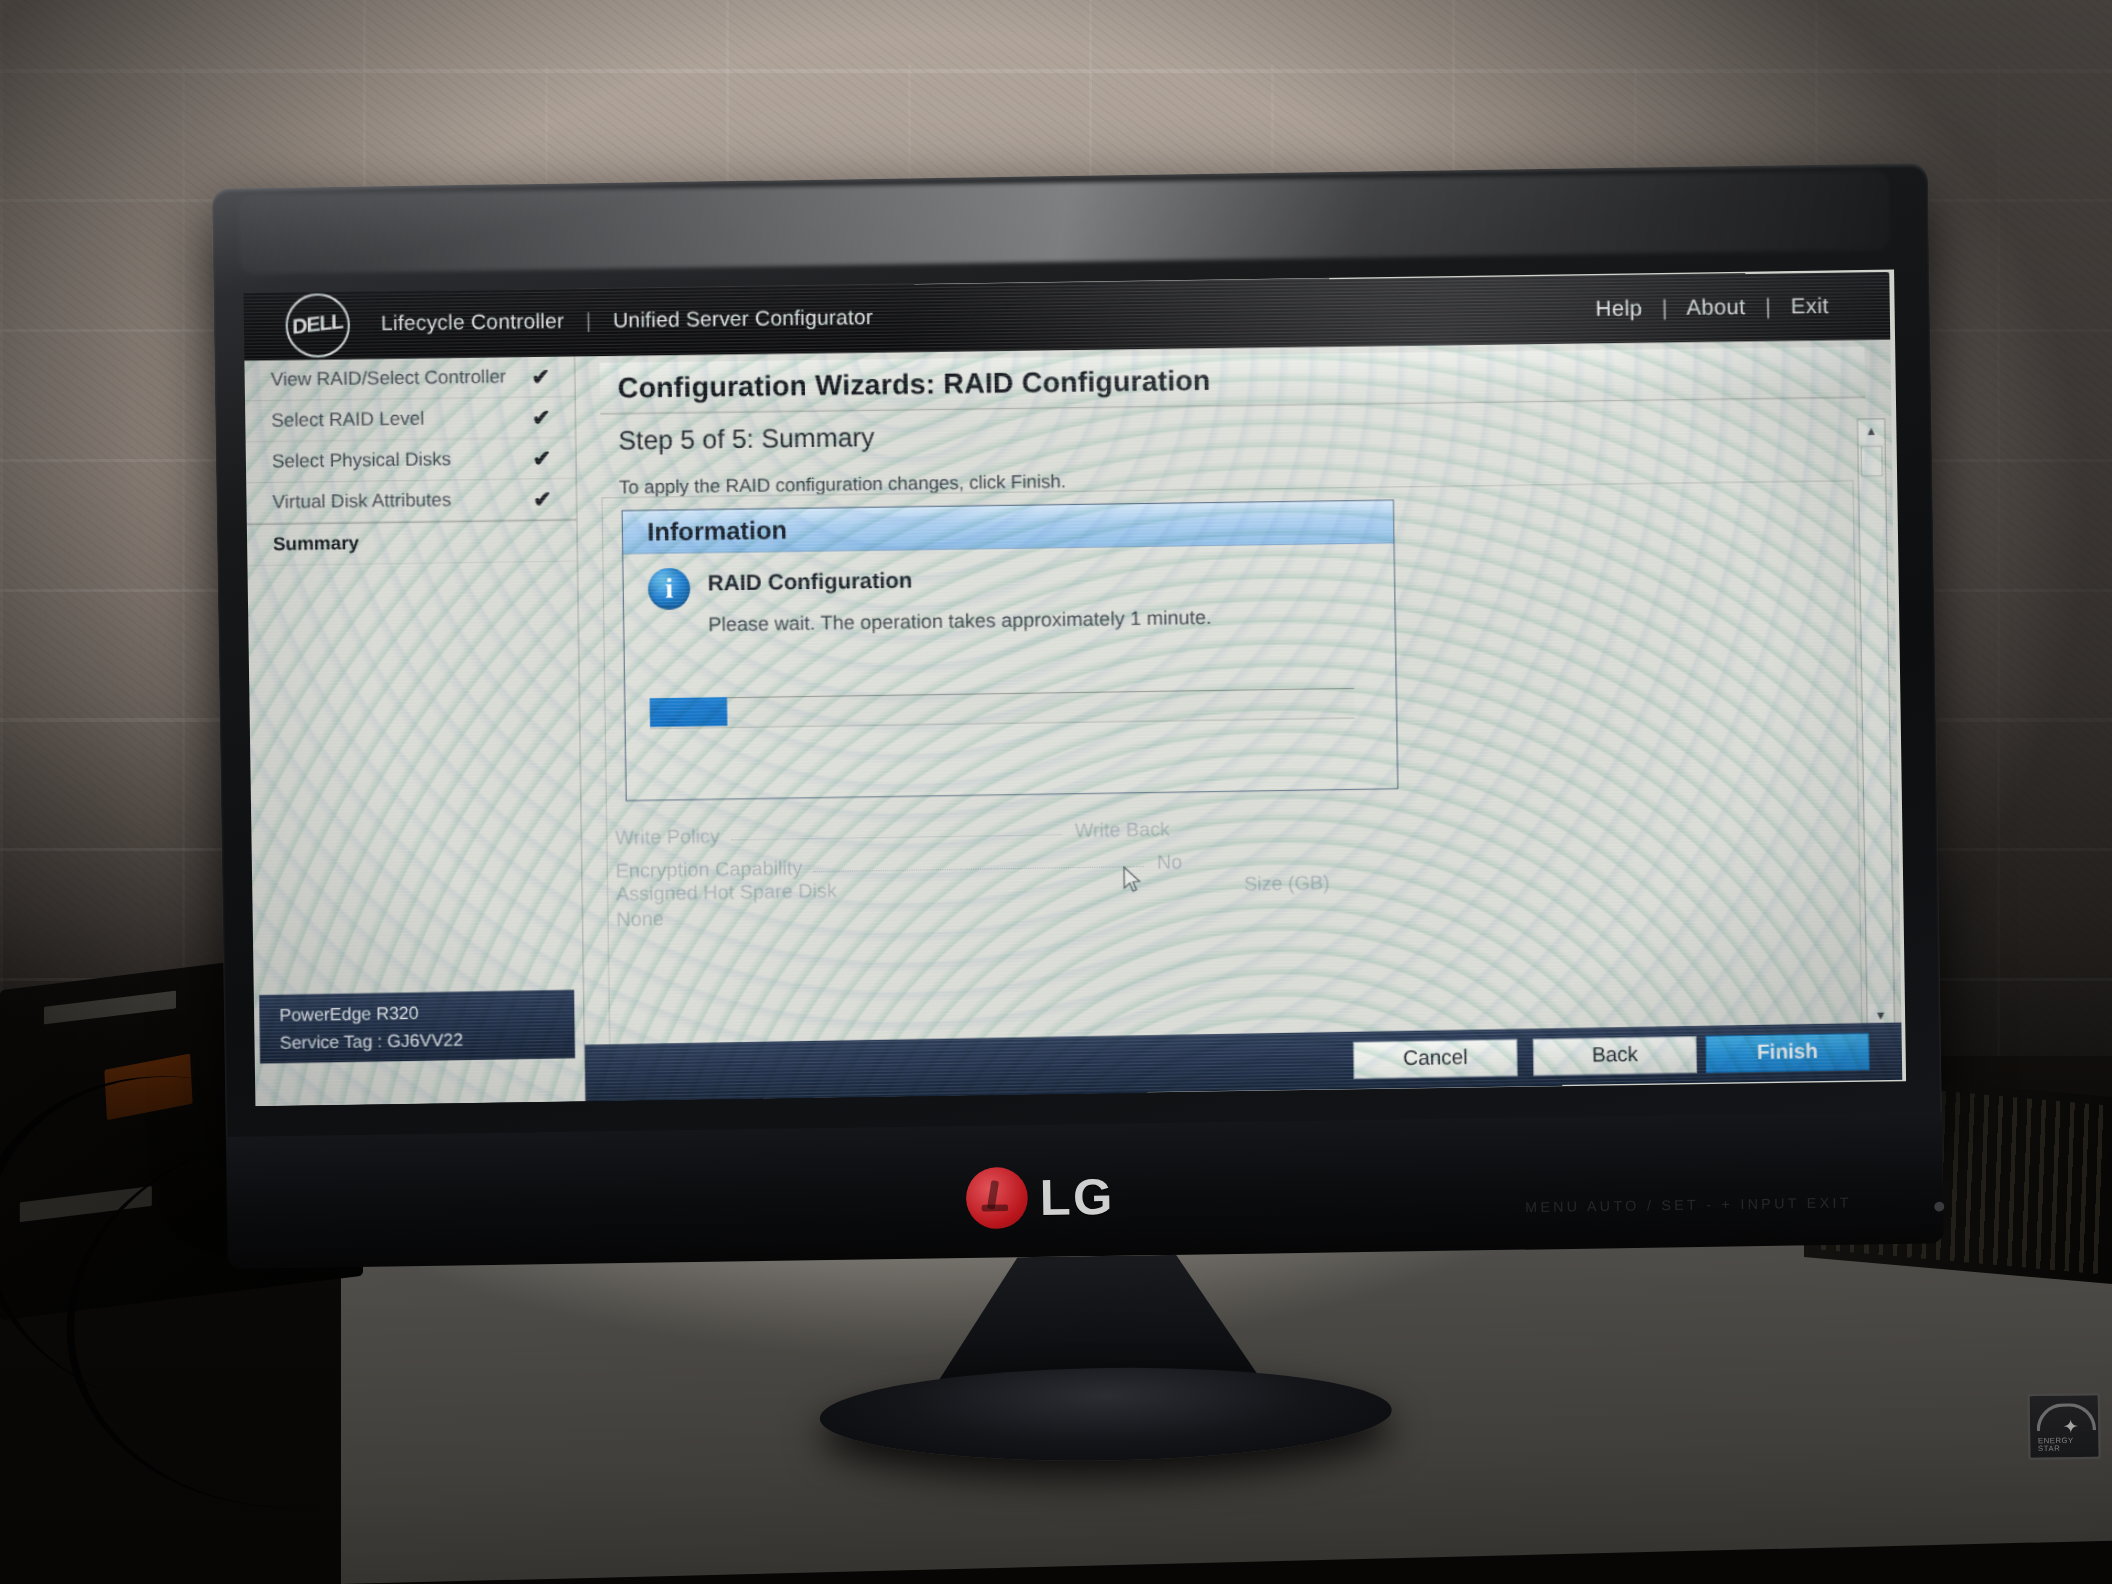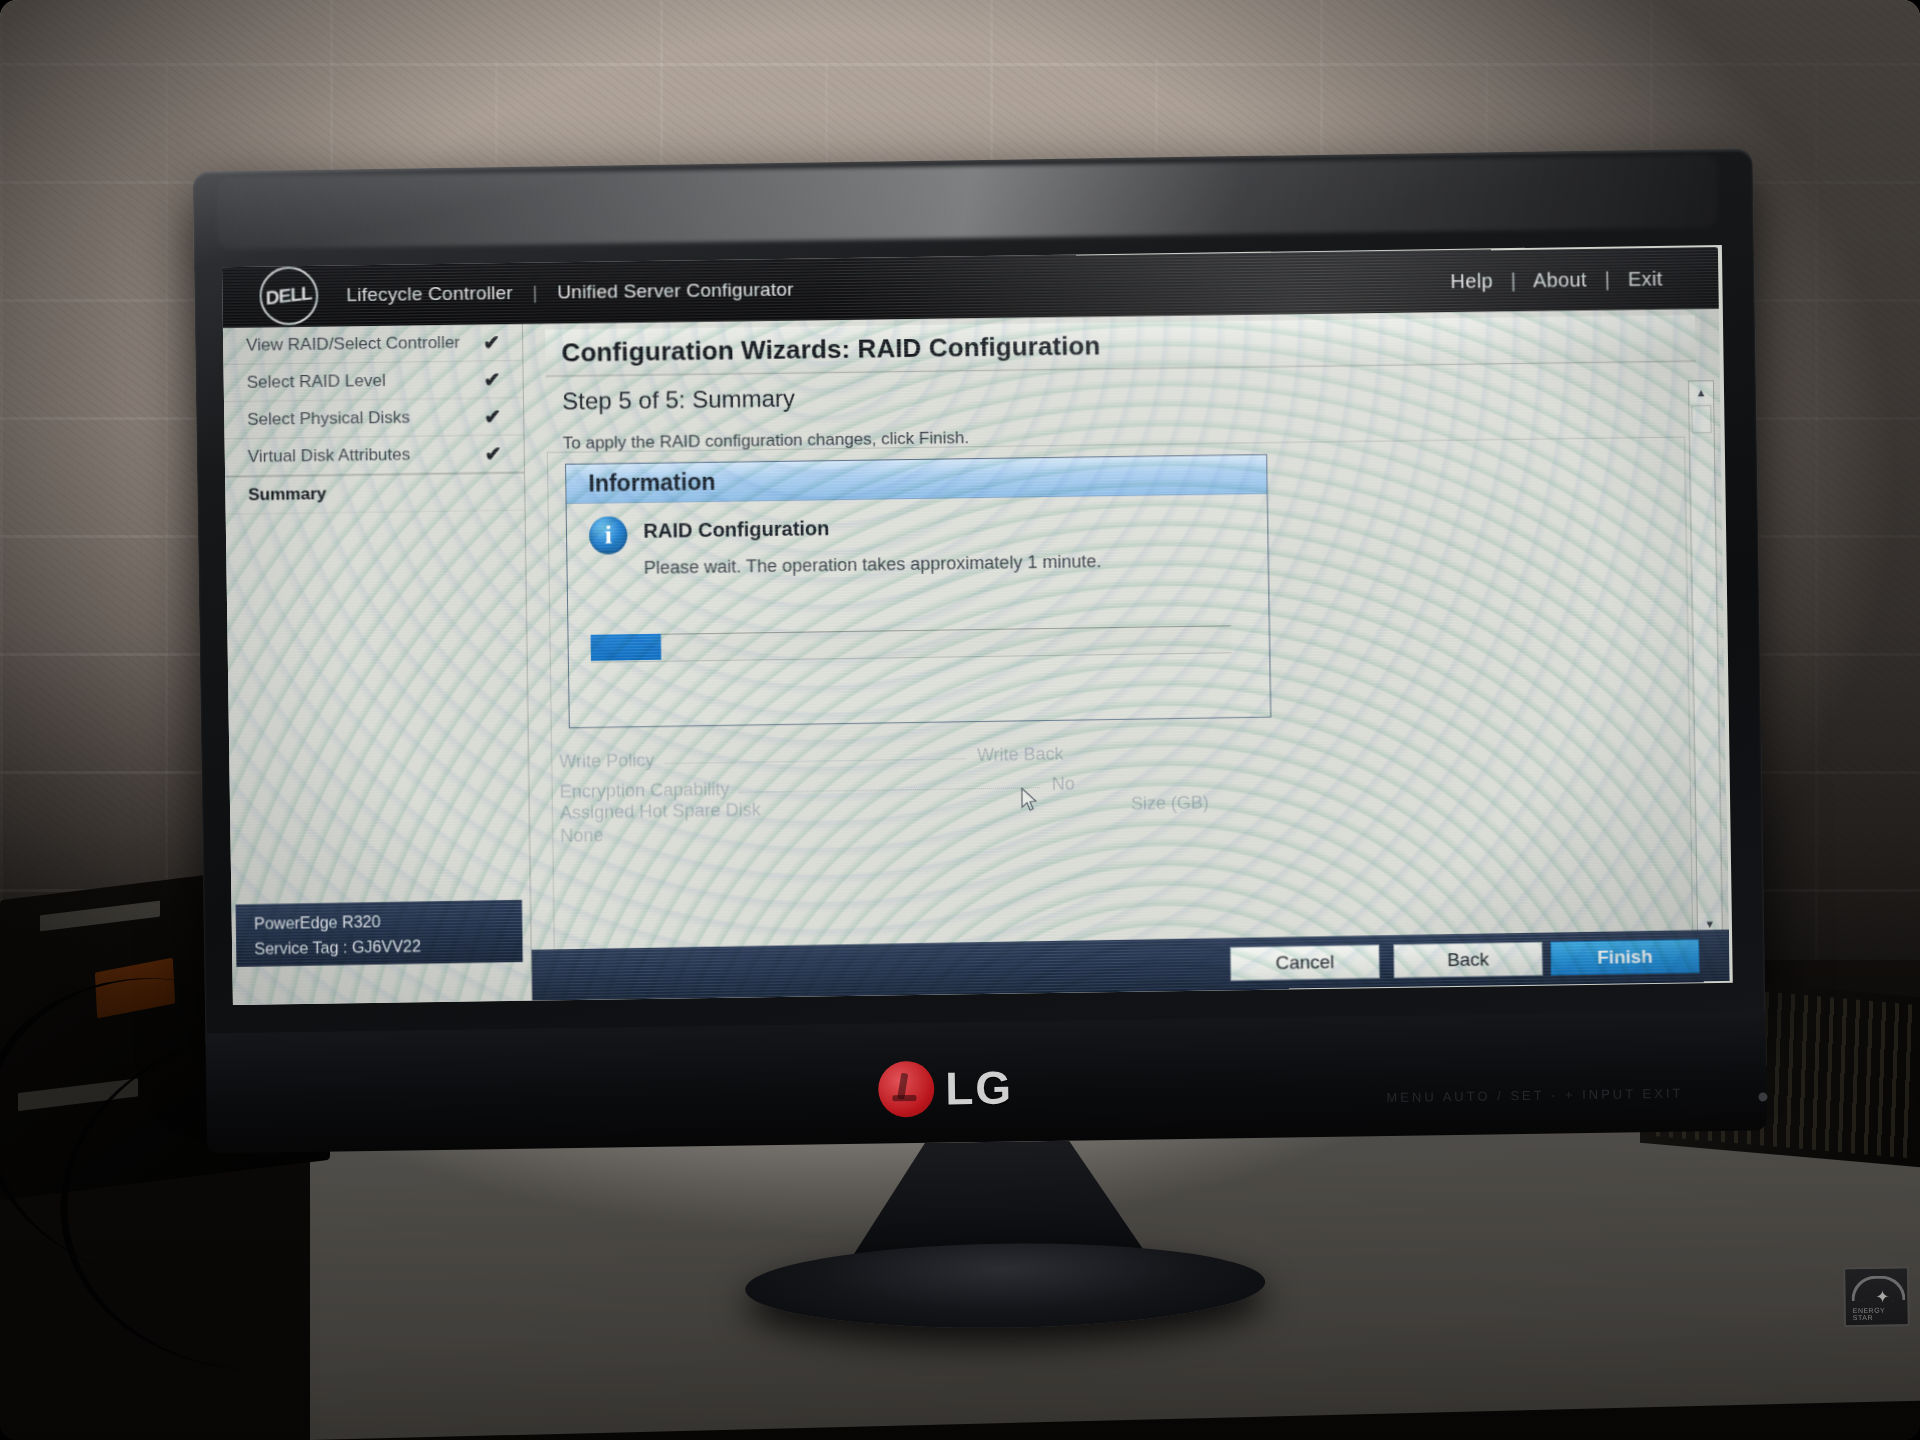--- a/index.html
+++ b/index.html
@@ -1,20 +1,20 @@
 <!DOCTYPE html>
 <html><head>
 <meta charset="utf-8">
 <title>Dell Lifecycle Controller — RAID Configuration Summary</title>
 <style>
   html,body{margin:0;padding:0;background:#000;}
   body{width:1920px;height:1440px;overflow:hidden;font-family:"Liberation Sans",sans-serif;}
 
   
-  #photo{position:absolute;inset:0;width:1920px;height:1440px;overflow:hidden;background:#0a0806;border-radius:17px;}
+  #photo{position:absolute;inset:0;width:1920px;height:1440px;overflow:hidden;background:#0a0806;}
 
   .wall{
     position:absolute;left:0;top:0;width:1920px;height:1010px;
     background:
       linear-gradient(180deg,#b3a79d 0%,#a99d93 18%,#9d9188 40%,#857a72 62%,#5d554f 82%,#2e2926 100%);
   }
   
   .bricks{position:absolute;left:0;top:0;width:1920px;height:1010px;opacity:.5;
     background-image:
       repeating-linear-gradient(0deg, rgba(255,255,255,.22) 0px, rgba(255,255,255,.22) 3px, rgba(0,0,0,0) 3px, rgba(0,0,0,0) 118px),

